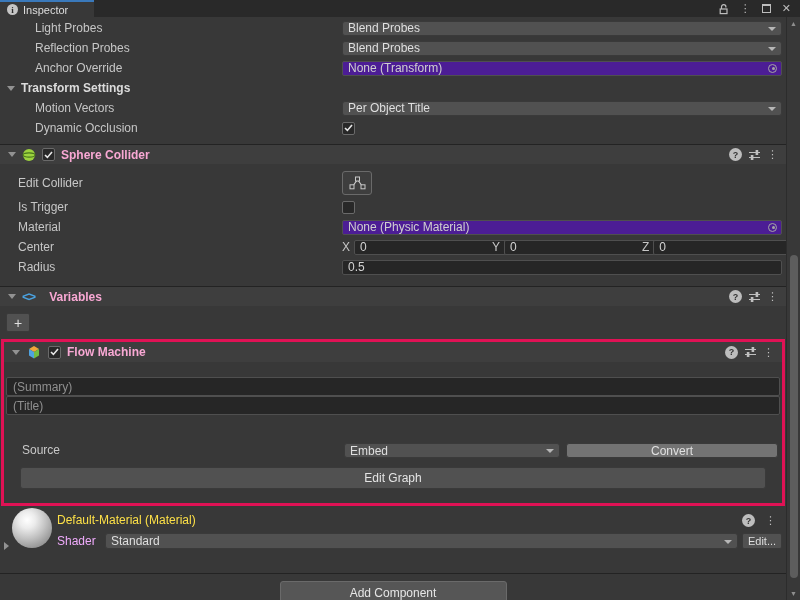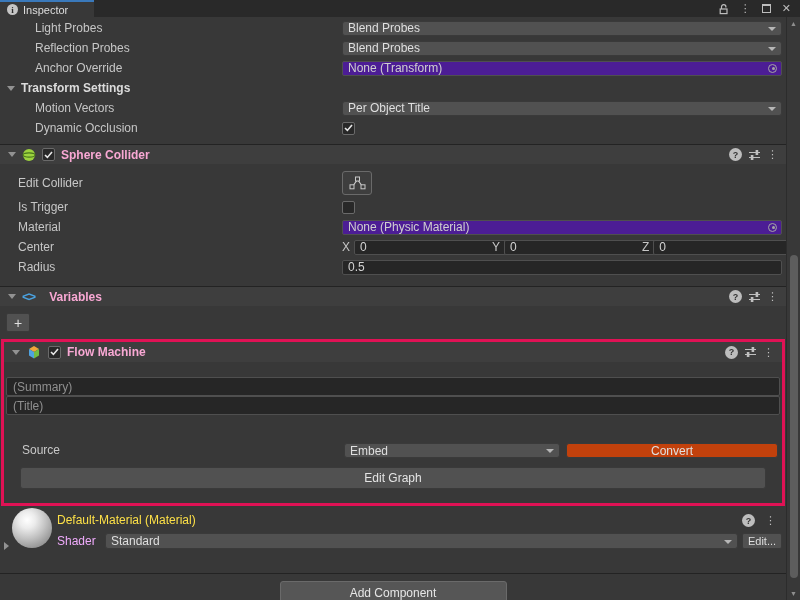--- a/index.html
+++ b/index.html
@@ -78,21 +78,21 @@
   .flow-section .comp-header { border-top:none; }
   .flow-body { padding:13px 2px 14px; }
   .big-input { display:block; width:100%; height:19px; background:#262626; border:1px solid #4f4f4f;
                border-radius:2px; color:#d4d4d4; padding:0 6px; font-size:12px; outline:none;
                font-family:"Liberation Sans",sans-serif; }
   .big-input::placeholder { color:#8f8f8f; opacity:1; }
   .summary-input { margin-top:2px; }
   .source-row { margin-top:28px; height:15px; display:flex; align-items:flex-start; padding:0 2px 0 16px; }
   .source-row .label { width:322px; flex:none; }
   .src-dd { flex:none; width:216px; }
-  .convert-btn { flex:1; height:15px; margin-left:6px; background:#c2410c; border:1px solid #3a3a3a;
+  .convert-btn { flex:1; height:15px; margin-left:6px; background:#737373; border:1px solid #3a3a3a;
                  border-radius:3px; color:#e0e0e0; display:flex; align-items:center; justify-content:center; }
   .editgraph-btn { margin:9px 14px 0; height:22px; background:#515151; border:1px solid #3a3a3a;
                    border-radius:3px; color:#e4e4e4; display:flex; align-items:center; justify-content:center; }
   
   .mat-section { position:relative; height:49px; }
   .mat-title { padding:7px 0 0 57px; color:#fde047; }
   .mat-sphere { position:absolute; left:12px; top:2px; width:40px; height:40px; border-radius:50%;
     background:radial-gradient(circle at 38% 30%, #ffffff 0%, #ececec 22%, #c2c2c2 50%, #949494 78%, #7b7b7b 100%); }
   .mat-fold { position:absolute; left:4px; top:36px; }
   .mat-icons { position:absolute; right:10px; top:8px; display:flex; gap:10px; align-items:center; }

